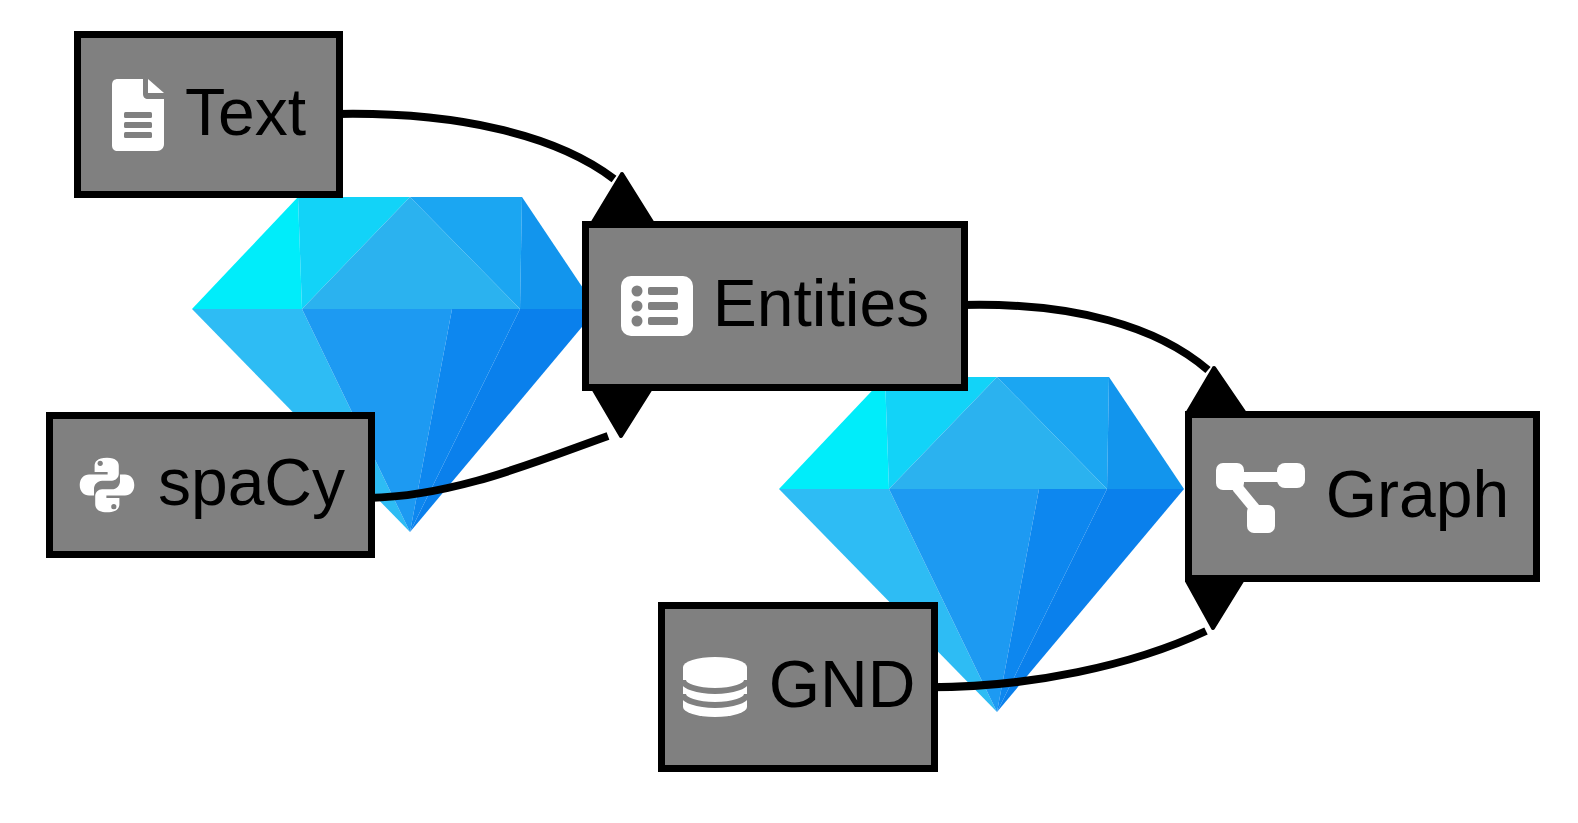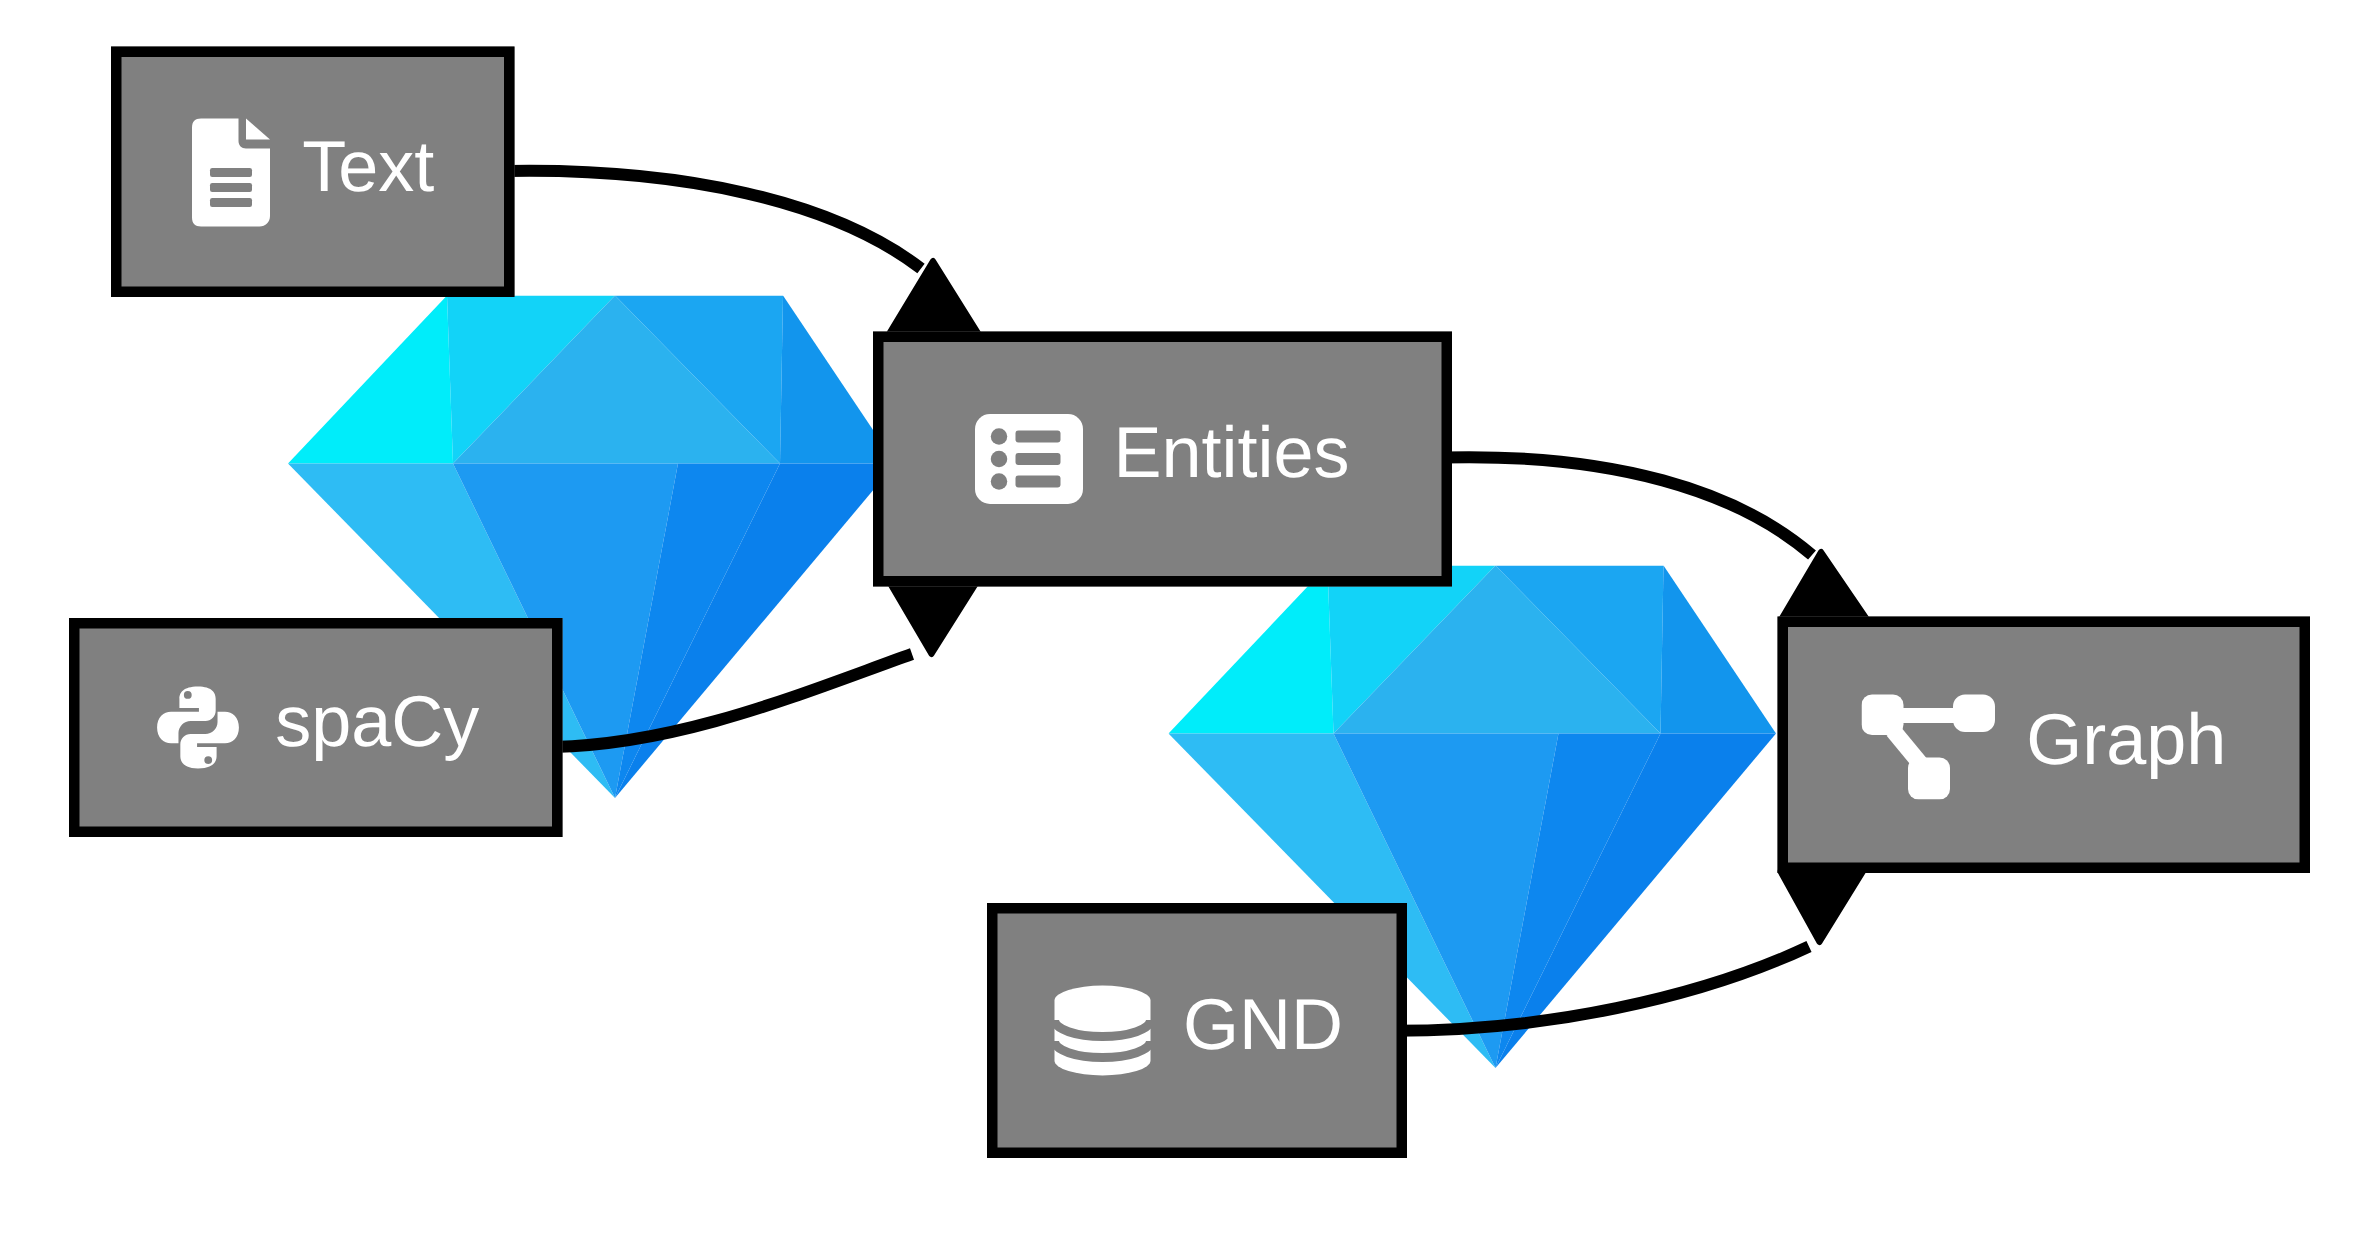--- a/index.html
+++ b/index.html
@@ -14,22 +14,22 @@
   #edge-layer{position:absolute;left:0;top:0;z-index:2;pointer-events:none;}
   .edge{fill:none;stroke:#000;stroke-width:8;}
   .arrowhead{fill:#000;stroke:#000;stroke-width:4;stroke-linejoin:round;}
   .node{
     position:absolute;z-index:3;
     background:#808080;
     border:7px solid #000;
     box-sizing:border-box;
     display:flex;align-items:center;justify-content:center;
     gap:20px;
-    color:#ffffff;
-    font-size:48px;
+    color:#000000;
+    font-size:66px;
     line-height:1;
     white-space:nowrap;
   }
   .node .icon{flex:0 0 auto;display:block;}
   .node .label{display:block;padding-bottom:6px;}
   #node-text    {left:74px;  top:31px;  width:269px; height:167px;}
   #node-entities{left:582px; top:221px; width:386px; height:170px;}
   #node-spacy   {left:46px;  top:412px; width:329px; height:146px;}
   #node-graph   {left:1185px;top:411px; width:355px; height:171px;}
   #node-gnd     {left:638px; top:602px; width:280px; height:170px;margin-left:20px;}

